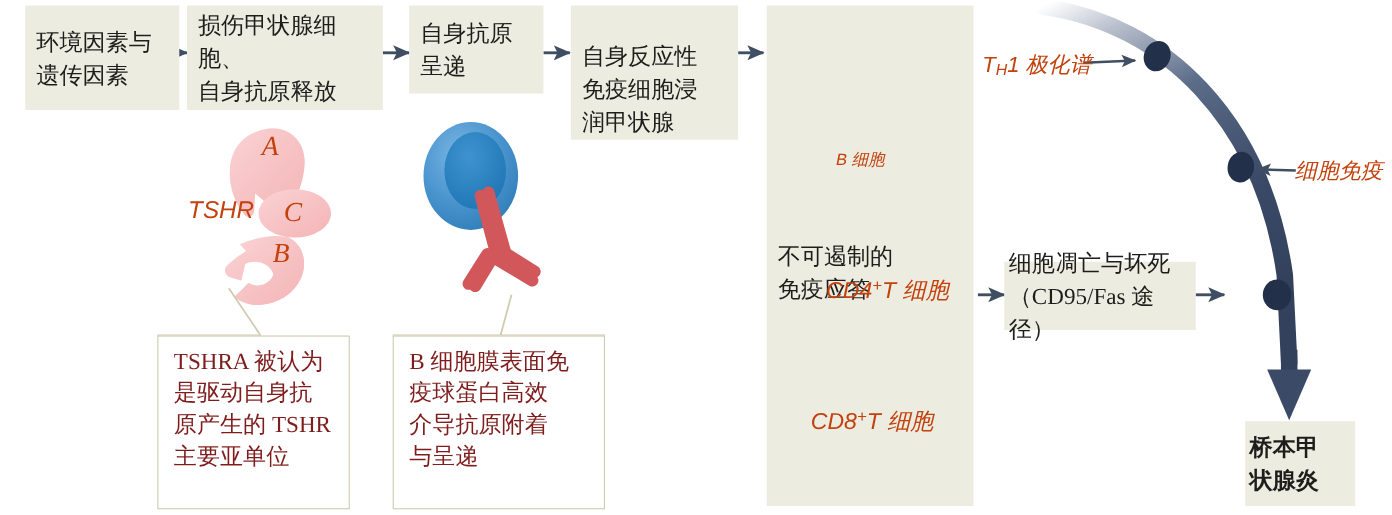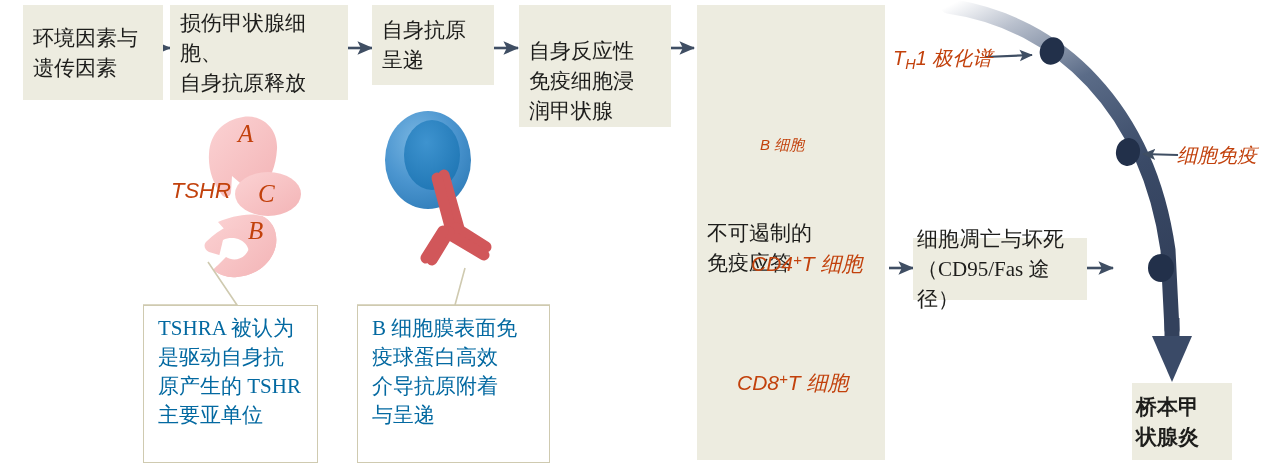--- a/index.html
+++ b/index.html
@@ -26,21 +26,21 @@
   .fbox.topal{align-items:center;padding-top:30px;}
   .fbox.bold .txt{font-weight:bold;}
 
   
   .callout{
     position:absolute;background:#ffffff;border:1px solid #cfcab0;
     box-sizing:border-box;
   }
   .callout .txt{
     font-family:"Liberation Serif","DejaVu Serif",serif;
-    font-size:21px;line-height:29px;color:#0369a1;white-space:pre-line;
+    font-size:21px;line-height:29px;color:#7f1d1d;white-space:pre-line;
     padding:8px 0 0 14px;
   }
 
   
   .lbl{
     position:absolute;
     font-family:"Liberation Sans","DejaVu Sans",sans-serif;
     color:#c2410c;white-space:nowrap;font-style:italic;
   }
   .lbl.serif{font-family:"Liberation Serif","DejaVu Serif",serif;}

